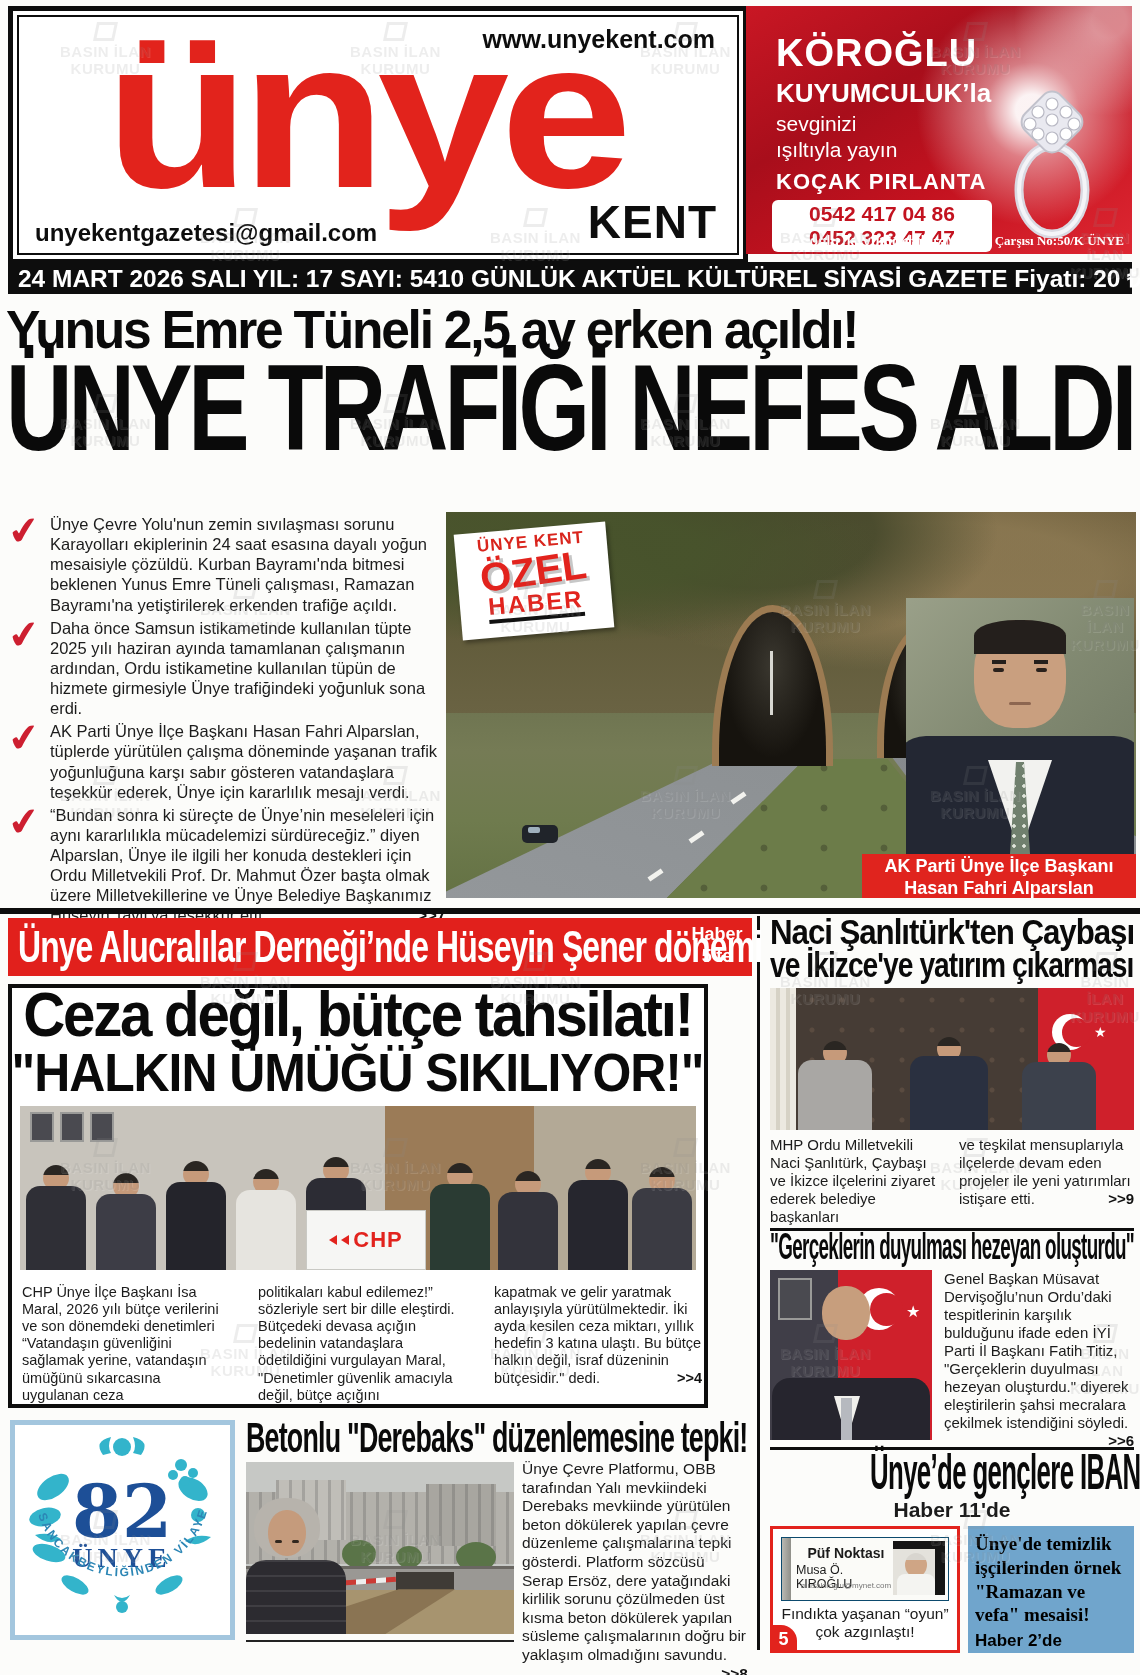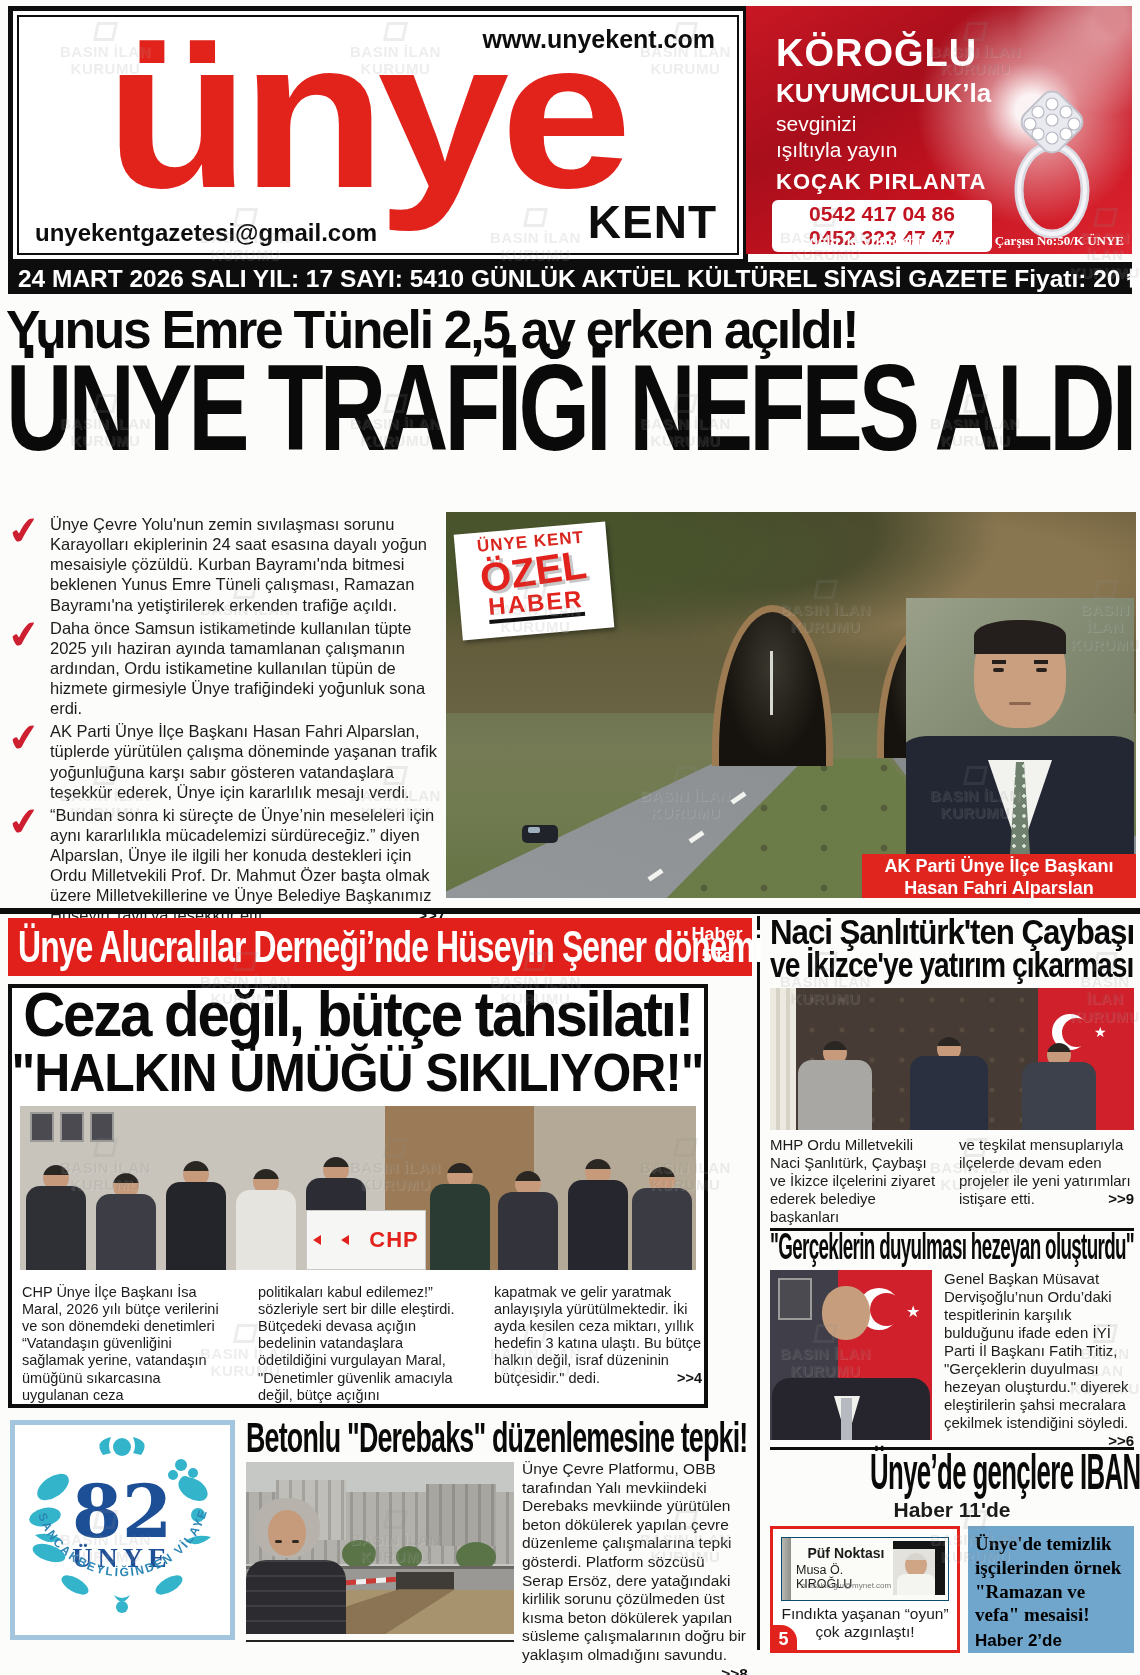--- a/index.html
+++ b/index.html
@@ -106,21 +106,21 @@
   .bbox .h2wrap{position:absolute;left:0;top:62px;width:100%;height:52px;text-align:center;}
   .bbox .h2wrap .fit{font-size:46px;font-weight:bold;letter-spacing:-1px;position:relative;top:3px;}
   .chp-photo{position:absolute;left:8px;top:118px;width:676px;height:164px;overflow:hidden;
      background:linear-gradient(90deg,#c6c2ba 0 55%,#96turn 0) ,#c6c2ba;}
   .chp-photo .wall{position:absolute;inset:0;background:linear-gradient(90deg,#c8c4bc 0 54%,#9b7b57 54% 76%,#b3a996 76%);}
   .fg{position:absolute;bottom:0;}
   .fg .h{width:26px;height:26px;border-radius:50%;margin:0 auto;
          background:linear-gradient(180deg,#2a2622 0 38%,#c69a7a 38%);}
   .fg .b{width:60px;height:78px;border-radius:14px 14px 0 0;margin-top:-5px;}
   .podium{position:absolute;left:286px;bottom:0;width:118px;height:58px;background:#f6f6f4;border:1px solid #c9c9c4;
-          display:flex;align-items:center;justify-content:center;gap:20px;}
+          display:flex;align-items:center;justify-content:center;gap:4px;}
   .podium b{color:#e2231d;font-size:22px;letter-spacing:1px;}
   .tri{width:0;height:0;border-top:5px solid transparent;border-bottom:5px solid transparent;border-right:8px solid #e2231d;}
   .frame{position:absolute;background:#4a4a50;border:2px solid #9a9a98;}
   .bcols{position:absolute;left:10px;top:296px;width:680px;display:flex;gap:28px;font-size:14.5px;line-height:1.18;}
   .bcols div{width:217px;}
   
   .rcol{left:770px;top:918px;width:364px;height:735px;}
   .rcol .nh{position:absolute;left:0;width:364px;height:32px;}
   .rcol .nh .fit{font-size:29px;font-weight:bold;letter-spacing:-1px;position:absolute;bottom:0;}
   .naci-photo{position:absolute;left:0;top:70px;width:364px;height:142px;overflow:hidden;background:#463c35;}

